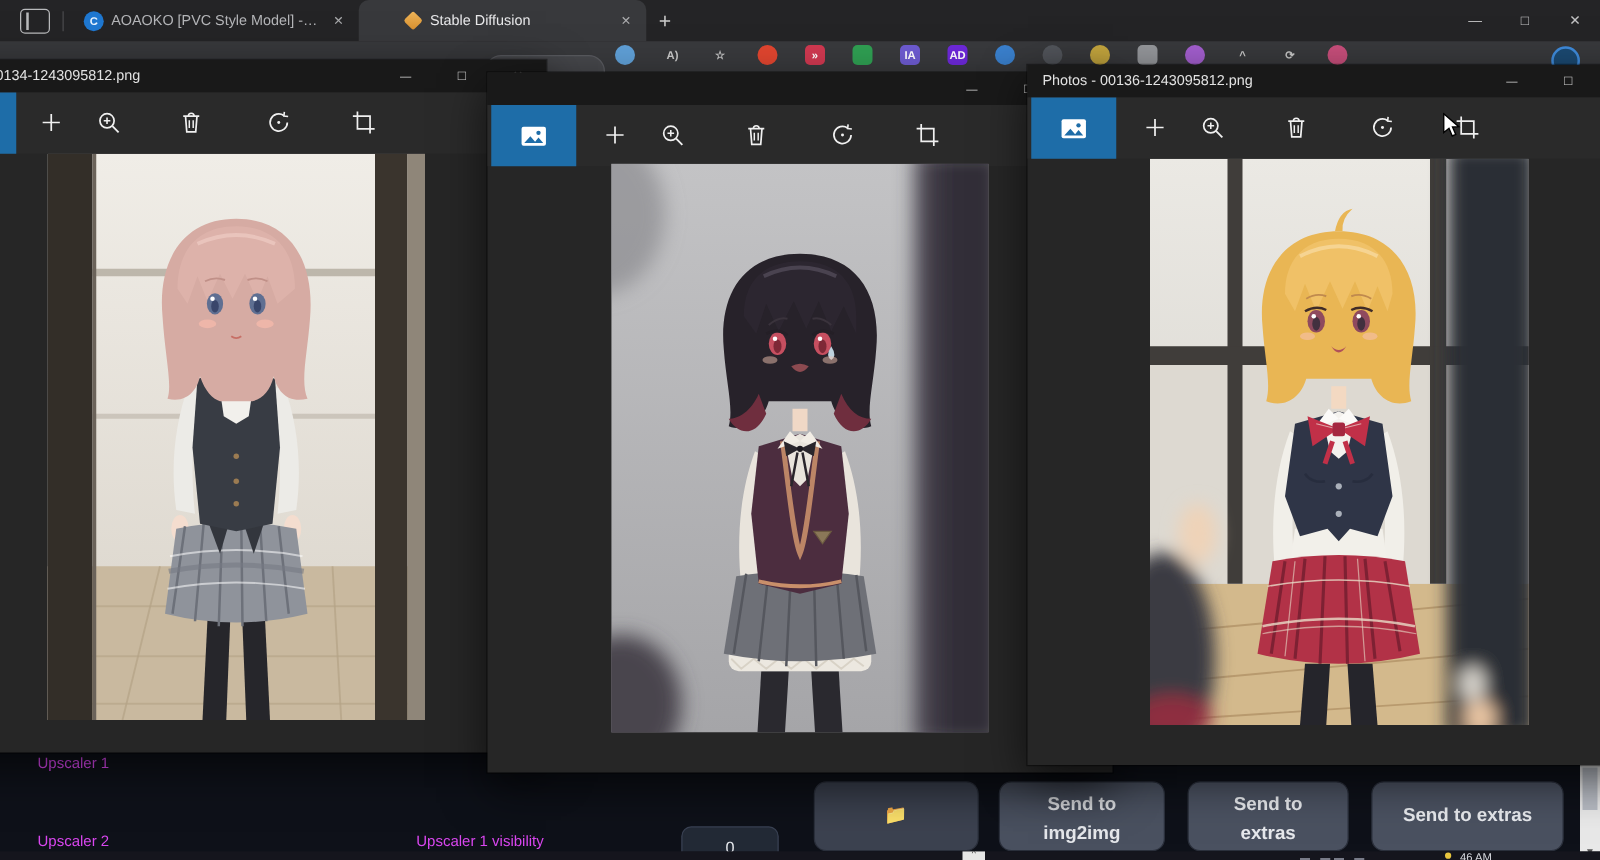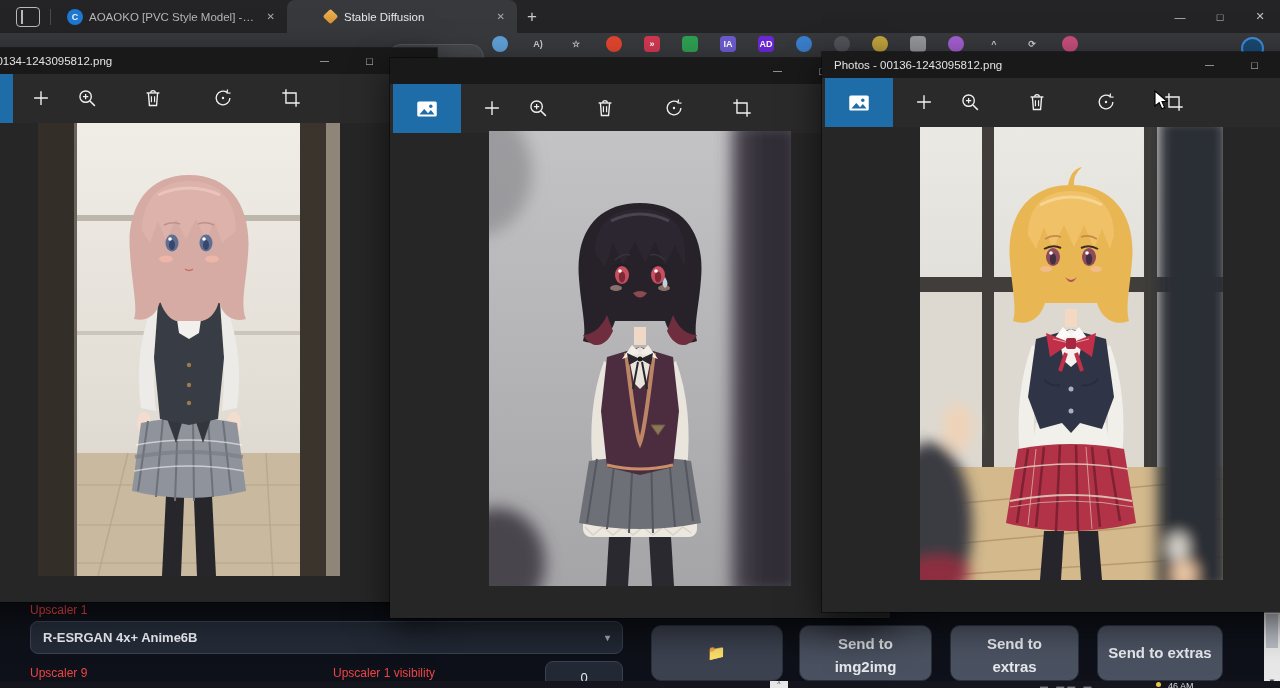--- a/index.html
+++ b/index.html
@@ -19,21 +19,21 @@
   .newtab{font-size:17px;color:#c9c9c9;padding:0 10px;}
   .wincontrols{position:absolute;right:0;top:0;height:33px;display:flex;}
   .wc{width:40px;height:33px;display:flex;align-items:center;justify-content:center;color:#c3c3c4;font-size:11px;}
   .browser-toolbar{position:absolute;left:0;top:33px;width:1280px;height:25px;background:var(--active-tab,#38393c);}
   .addr-peek{position:absolute;left:388px;top:11px;width:94px;height:26px;border-radius:13px;background:#47484c;border:1px solid #5a5b60;}
   #actions-row{position:absolute;left:492px;top:3px;display:flex;gap:22px;}
   .baction{width:16px;height:16px;border-radius:4px;display:flex;align-items:center;justify-content:center;font-size:9px;font-weight:700;flex:0 0 auto;}
   .avatar{position:absolute;right:16px;top:4px;width:19px;height:19px;border-radius:50%;border:2px solid #3f8cdd;background:#1b4a73;}
   
   .sd-page{position:absolute;left:0;top:58px;width:1280px;height:630px;background:var(--sd-background,#0e1119);}
-  .sd-label{position:absolute;color:#ef4444;font-size:12px;}
+  .sd-label{position:absolute;color:#d946ef;font-size:12px;}
   .sd-dropdown{position:absolute;left:30px;top:563px;width:593px;height:33px;background:var(--sd-input-bg,#232a36);
     border:1px solid #3a4254;border-radius:8px;box-sizing:border-box;display:flex;align-items:center;padding:0 12px;color:#e7e9ee;font-size:13px;font-weight:600;}
   .dd-caret{margin-left:auto;color:#aeb4c0;font-size:10px;}
   .sd-number{position:absolute;left:545px;top:603px;width:76px;height:30px;background:var(--sd-input-bg,#232a36);border:1px solid #3a4254;border-radius:8px;color:#e7e9ee;font-size:13px;display:flex;align-items:center;justify-content:center;}
   .sd-btn{position:absolute;top:567px;height:56px;background:var(--sd-button,#4a5160);border:1px solid #2b303c;border-radius:10px;box-sizing:border-box;color:#e6e8ec;font-size:15px;font-weight:700;text-align:center;}
   .sd-btn .l{display:block;line-height:23px;}
   .sd-btn.one{line-height:54px;}
   .sd-btn.folder{background:#3c4250;font-size:15px;line-height:54px;}
   .sd-scrollbar{position:absolute;left:1264px;top:554px;width:16px;height:76px;background:#e8e8e8;}
   .sd-thumb{position:absolute;left:2px;top:2px;width:12px;height:34px;background:#b8bcc4;}
@@ -137,38 +137,34 @@
         <span class="baction" style="background: rgb(164, 95, 208); color: rgb(204, 204, 204); border-radius: 50%;"></span>
         <span class="baction" style="color: rgb(201, 201, 201);">^</span>
         <span class="baction" style="color: rgb(201, 201, 201);">⟳</span>
         <span class="baction" style="background: rgb(201, 79, 124); color: rgb(204, 204, 204); border-radius: 50%;"></span>
       </span>
     <span class="avatar"></span>
   </div>
 
   <div class="sd-page">
     <span class="sd-label" style="left:30px;top:545px">Upscaler 1</span>
-    <div class="sd-dropdown">
-      <span>R-ESRGAN 4x+ Anime6B</span>
-      <span class="dd-caret">▾</span>
-    </div>
-    <span class="sd-label" style="left:30px;top:608px">Upscaler 9</span>
+    <span class="sd-label" style="left:30px;top:608px">Upscaler 2</span>
     <span class="sd-label" style="left:333px;top:608px">Upscaler 1 visibility</span>
     <div class="sd-number">0</div>
 
     <div class="sd-btn folder" style="left:651px;width:132px"><span>📁</span></div>
     <div class="sd-btn" style="left:799px;width:133px;padding-top:6px">
       <span class="l">Send to</span>
       <span class="l">img2img</span>
     </div>
     <div class="sd-btn" style="left:950px;width:129px;padding-top:6px">
       <span class="l">Send to</span>
       <span class="l">extras</span>
     </div>
-    <div class="sd-btn one" style="left:1097px;width:126px">
+    <div class="sd-btn one" style="left:1097px;width:154px">
       <span>Send to extras</span>
     </div>
 
     <div class="sd-scrollbar">
       <div class="sd-thumb"></div>
       <div class="sd-scrollarrow">▼</div>
     </div>
   </div>
 
   <div class="pw" style="left:-68px;top:48px;width:505px;height:554px;z-index:2">

